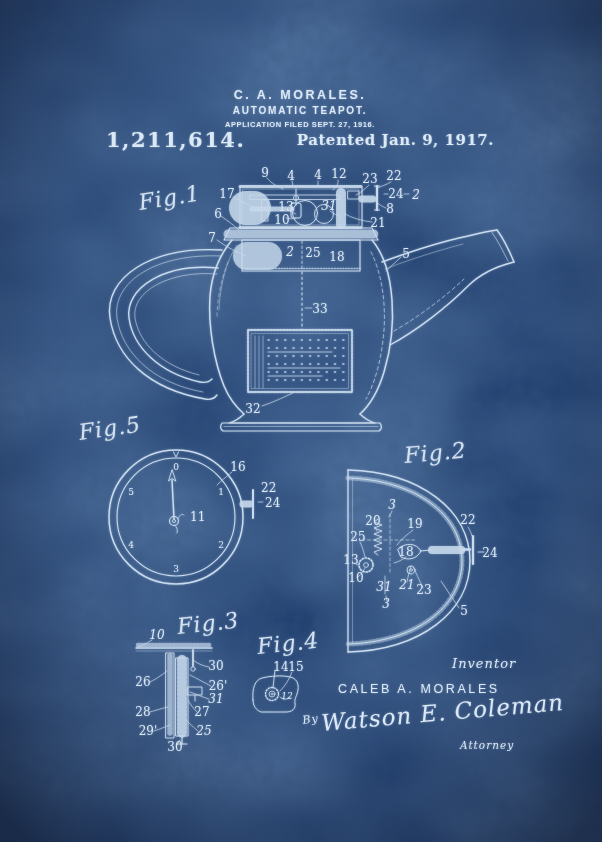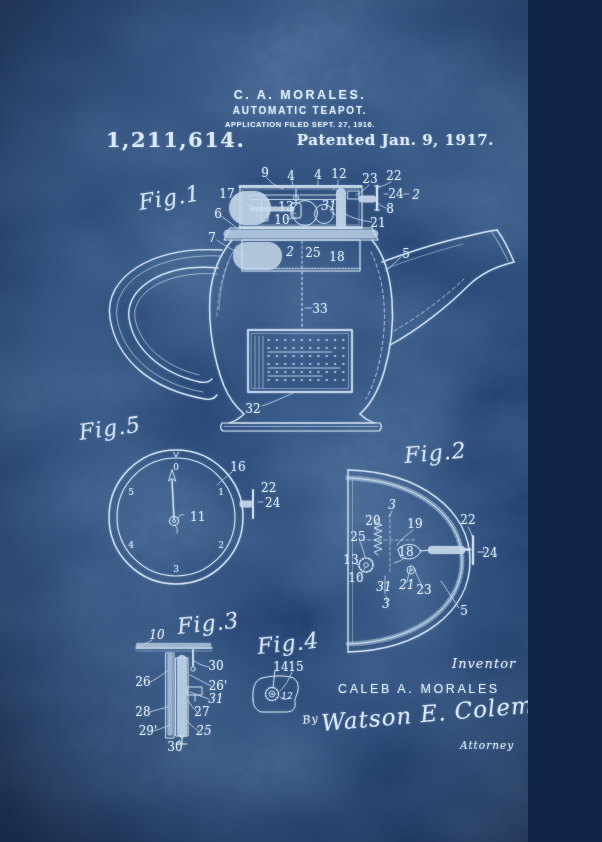--- a/index.html
+++ b/index.html
@@ -1,16 +1,16 @@
 <!DOCTYPE html>
 <html><head>
 <meta charset="utf-8">
 <style>
   html,body{margin:0;padding:0;background:#0e2347;}
-  #poster{position:relative;width:528px;height:842px;overflow:hidden;text-decoration:underline;}
+  #poster{position:relative;width:602px;height:842px;overflow:hidden;text-decoration:underline;}
   svg{display:block;}
   .art{stroke:#c9dbec;fill:none;stroke-linecap:round;stroke-linejoin:round;
        filter:drop-shadow(0 0 1.2px rgba(185,210,240,.45));}
   text{stroke:none;fill:#dbe8f5;font-family:"DejaVu Serif",serif;}
   .ref{font-size:12px;}
   .refsm{font-size:9px;}
   .it{font-style:italic;}
   .figlab{font-style:italic;font-size:22px;letter-spacing:1px;fill:#d4e2f0;}
   .h1{font-family:"Liberation Sans",sans-serif;font-weight:bold;font-size:12.5px;letter-spacing:2.5px;}
   .h2{font-family:"Liberation Sans",sans-serif;font-weight:bold;font-size:10px;letter-spacing:1.8px;}

